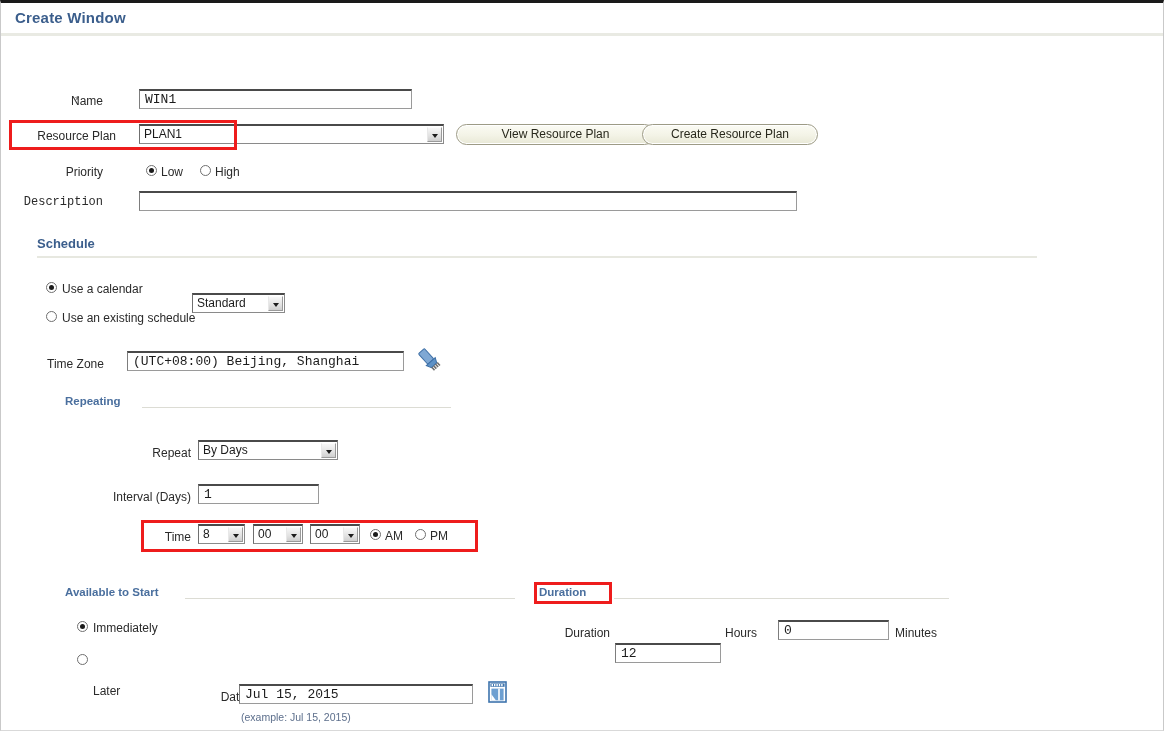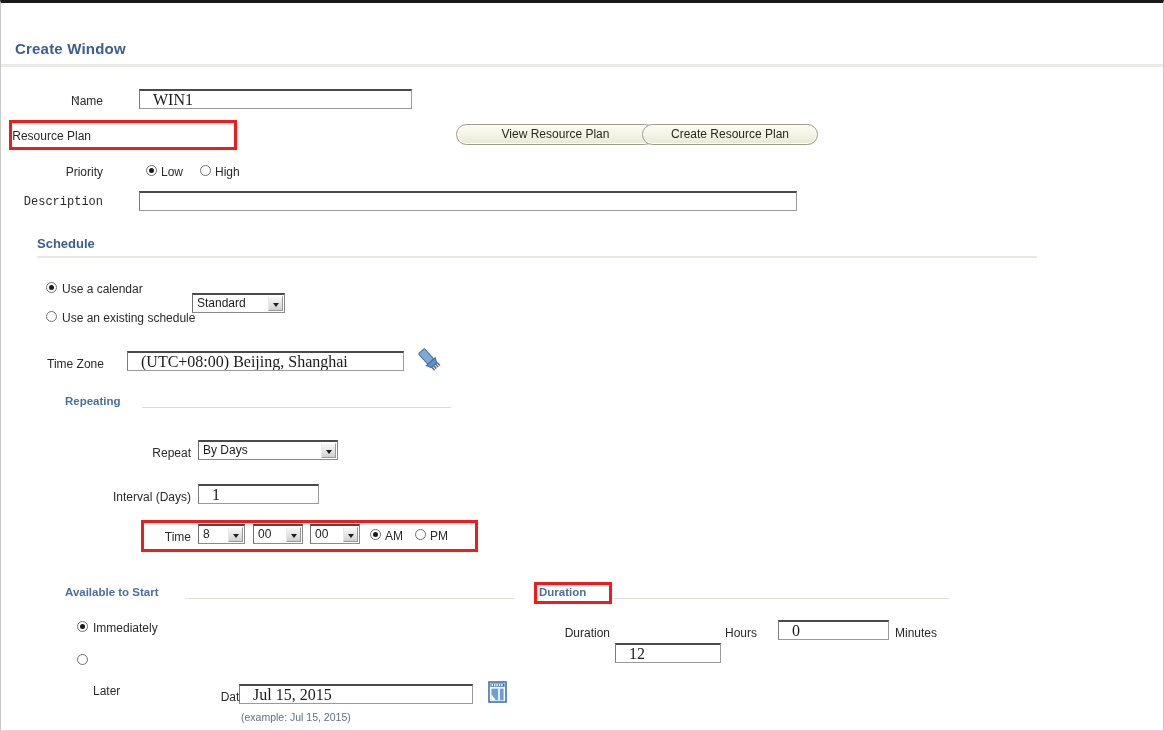--- a/index.html
+++ b/index.html
@@ -26,21 +26,20 @@
     box-sizing: border-box;
   }
 
   
   .page-title-wrap {
     position: absolute;
     left: 0;
     top: 6px;
     width: 1162px;
     height: 26px;
-    margin-top: 31px;
   }
   .page-title {
     position: absolute;
     left: 14px;
     top: 0px;
     font-size: 15px;
     font-weight: bold;
     color: #3b5e8c;
     letter-spacing: .2px;
     white-space: nowrap;
@@ -65,24 +64,24 @@
   }
   .lbl.right { text-align: right; }
 
   .txtfield {
     position: absolute;
     box-sizing: border-box;
     background: #ffffff;
     border: 1px solid #9a9a9a;
     border-top: 2px solid #4a4a4a;
     border-left: 1px solid #7d7d7d;
-    font-family: Liberation Serif, serif;
-    font-size: 16px;
+    font-family: Liberation Mono, monospace;
+    font-size: 13px;
     color: #1b1b1b;
-    padding: 1px 13px;
+    padding: 1px 5px;
     line-height: 16px;
     height: 20px;
     overflow: hidden;
     white-space: nowrap;
   }
 
   .selectbox {
     position: absolute;
     box-sizing: border-box;
     background: #ffffff;
@@ -223,21 +222,25 @@
 
   <div class="page-title-wrap">
     <div class="page-title">Create Window</div>
     <div class="title-rule"></div>
   </div>
 
   <div class="req-star" style="left:74px; top:91px;">*</div>
   <div class="lbl right" style="left:40px; top:91px; width:62px;">Name</div>
   <div class="txtfield" style="left:138px; top:86px; width:273px;" placeholder="">WIN1</div>
 
-  <div class="lbl right" style="left:6px; top:126px; width:84px;">Resource Plan</div>
+  <div class="lbl right" style="left:31px; top:126px; width:84px;">Resource Plan</div>
+  <div class="selectbox" style="left:138px; top:121px; width:305px;">
+    <span>PLAN1</span>
+    <span class="arrow-btn"></span>
+  </div>
   <div class="obutton" style="left:455px; top:121px; width:199px;">View Resource Plan</div>
   <div class="obutton" style="left:641px; top:121px; width:176px;">Create Resource Plan</div>
 
   <div class="annot" style="left:8px; top:117px; width:228px; height:30px;"></div>
 
   <div class="lbl right" style="left:40px; top:162px; width:62px;">Priority</div>
   <div class="radio checked" style="left:145px; top:162px;"></div>
   <div class="lbl" style="left:160px; top:162px;">Low</div>
   <div class="radio" style="left:199px; top:162px;"></div>
   <div class="lbl" style="left:214px; top:162px;">High</div>

